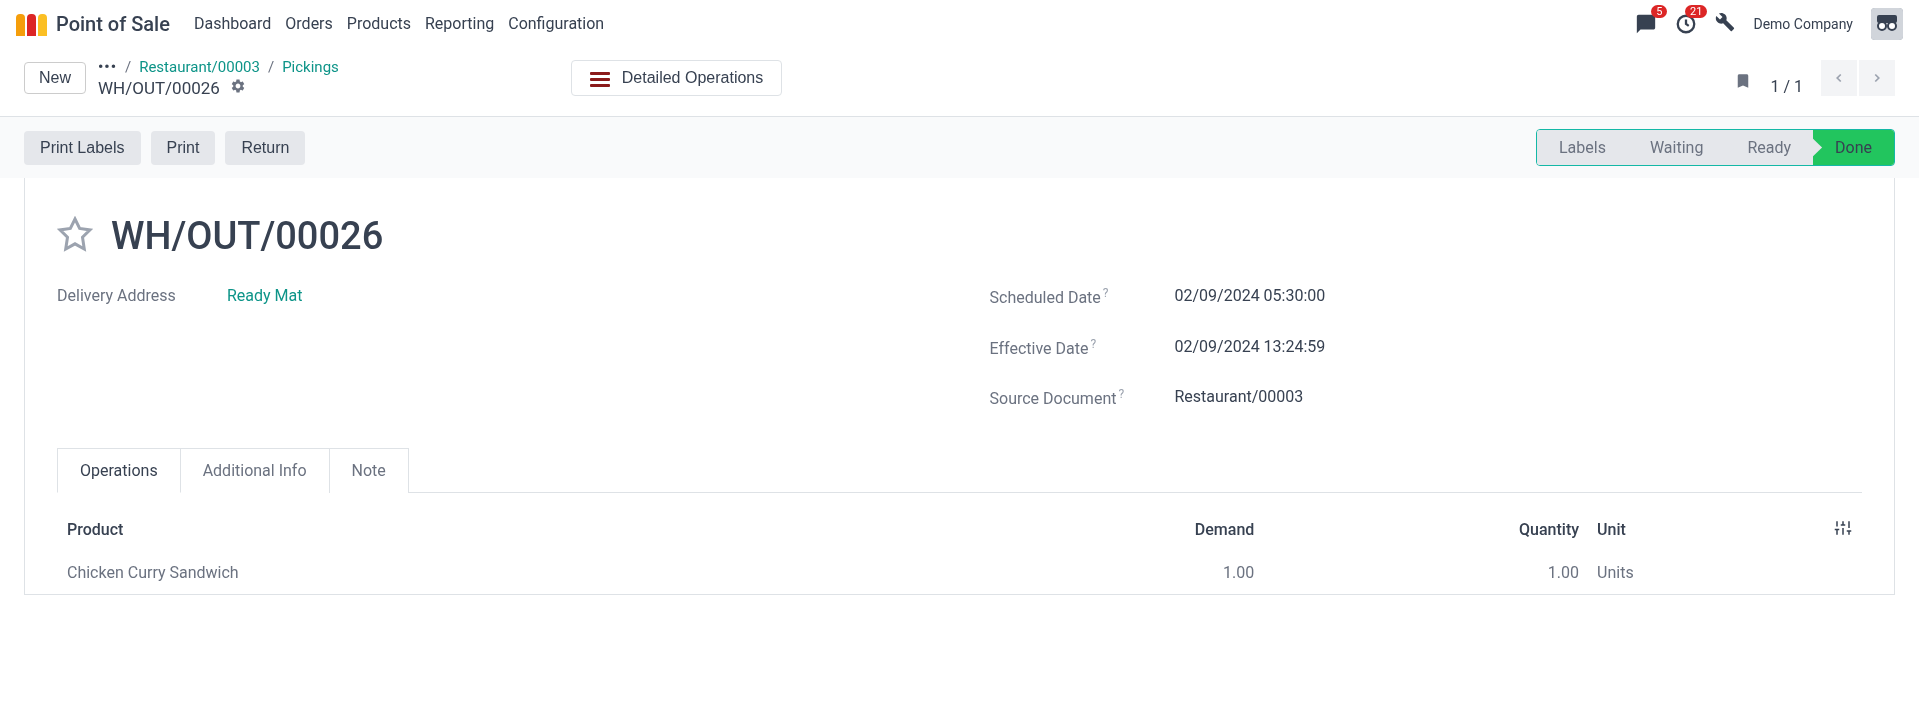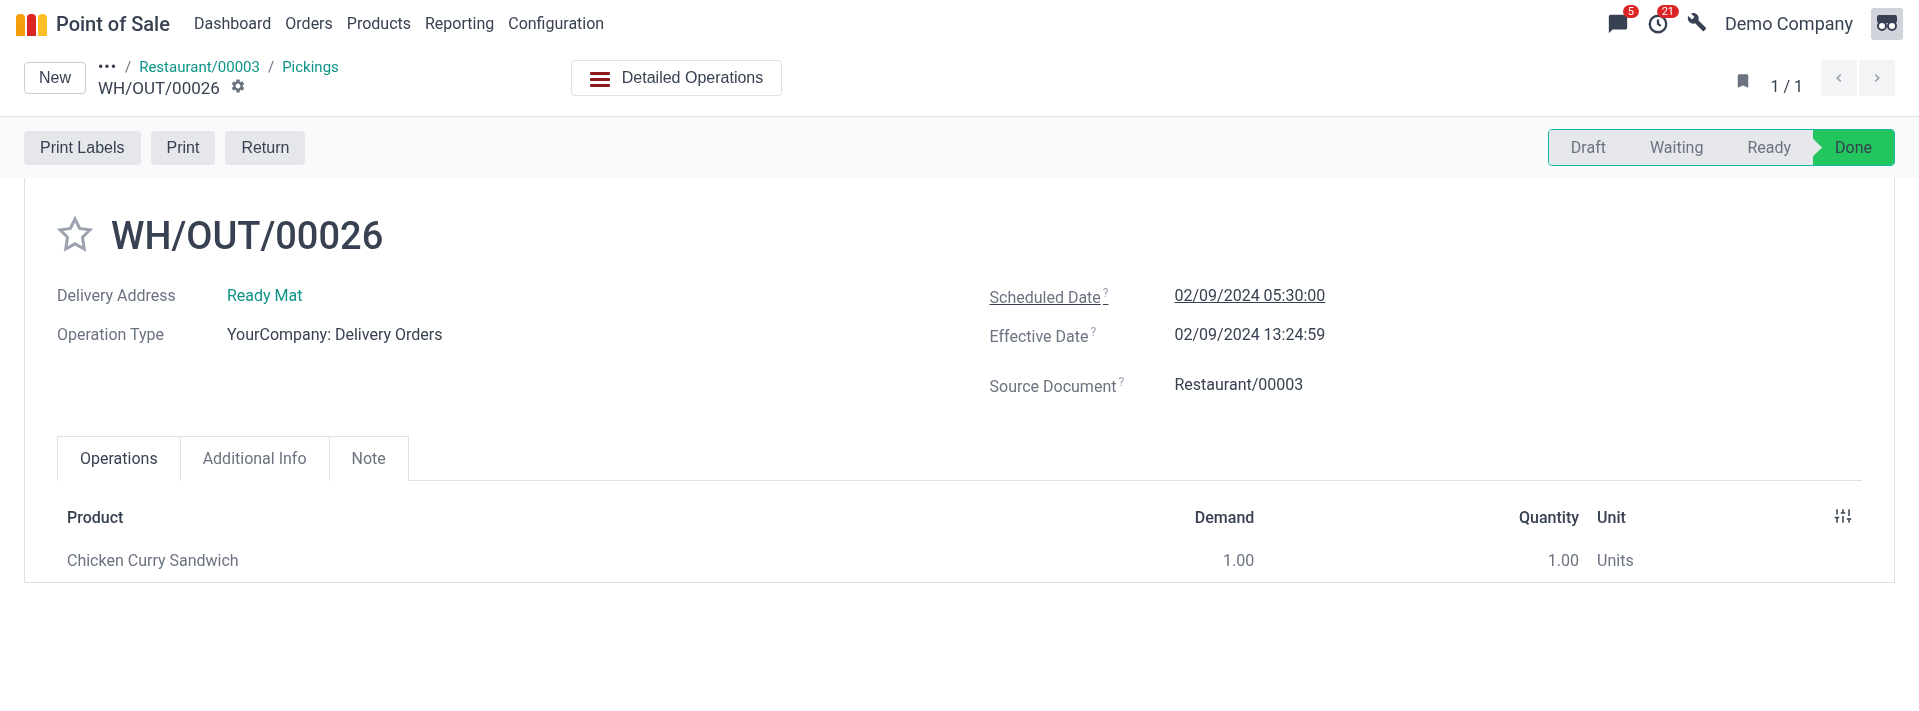--- a/index.html
+++ b/index.html
@@ -55,21 +55,21 @@
   position: absolute;
   top: -8px;
   right: -10px;
   background: #dc2626;
   color: #fff;
   border-radius: 10px;
   font-size: 11px;
   padding: 1px 5px;
   line-height: 1;
 }
-.company-name { font-size: 18px; color:#374151; }
+.company-name { font-size: 14px; color:#374151; }
 .avatar {
   width: 32px; height: 32px;
   background: #9ca3af;
   border-radius: 4px;
   display:flex; align-items:center; justify-content:center;
   overflow:hidden;
 }
 
 
 .subheader {
@@ -319,21 +319,21 @@
     </div>
   </div>
 </div>
 
 <div class="actionbar">
   <button class="action-btn">Print Labels</button>
   <button class="action-btn">Print</button>
   <button class="action-btn">Return</button>
 
   <div class="status-flow">
-    <div class="status-step">Draft</div>
+    <div class="status-step">Labels</div>
     <div class="status-step">Waiting</div>
     <div class="status-step">Ready</div>
     <div class="status-step active">Done</div>
   </div>
 </div>
 
 <div class="main-card">
   <div class="title-row">
     <span class="star-icon">
       <svg width="36" height="36" viewBox="0 0 24 24" fill="none" stroke="#9ca3af" stroke-width="2">
@@ -342,27 +342,23 @@
     </span>
     <h1 class="record-title">WH/OUT/00026</h1>
   </div>
 
   <div class="fields-grid">
     <div>
       <div class="field-row" style="margin-bottom:20px;">
         <div class="field-label">Delivery Address</div>
         <div class="field-value link">Ready Mat</div>
       </div>
-      <div class="field-row">
-        <div class="field-label">Operation Type</div>
-        <div class="field-value">YourCompany: Delivery Orders</div>
-      </div>
     </div>
     <div>
-      <div class="field-row" style="margin-bottom:18px;text-decoration:underline;">
+      <div class="field-row" style="margin-bottom:30px;">
         <div class="field-label w170"><span>Scheduled Date</span><span class="qmark">?</span></div>
         <div class="field-value">02/09/2024 05:30:00</div>
       </div>
       <div class="field-row" style="margin-bottom:28px;">
         <div class="field-label w170"><span>Effective Date</span><span class="qmark">?</span></div>
         <div class="field-value">02/09/2024 13:24:59</div>
       </div>
       <div class="field-row">
         <div class="field-label w170"><span>Source Document</span><span class="qmark">?</span></div>
         <div class="field-value">Restaurant/00003</div>

